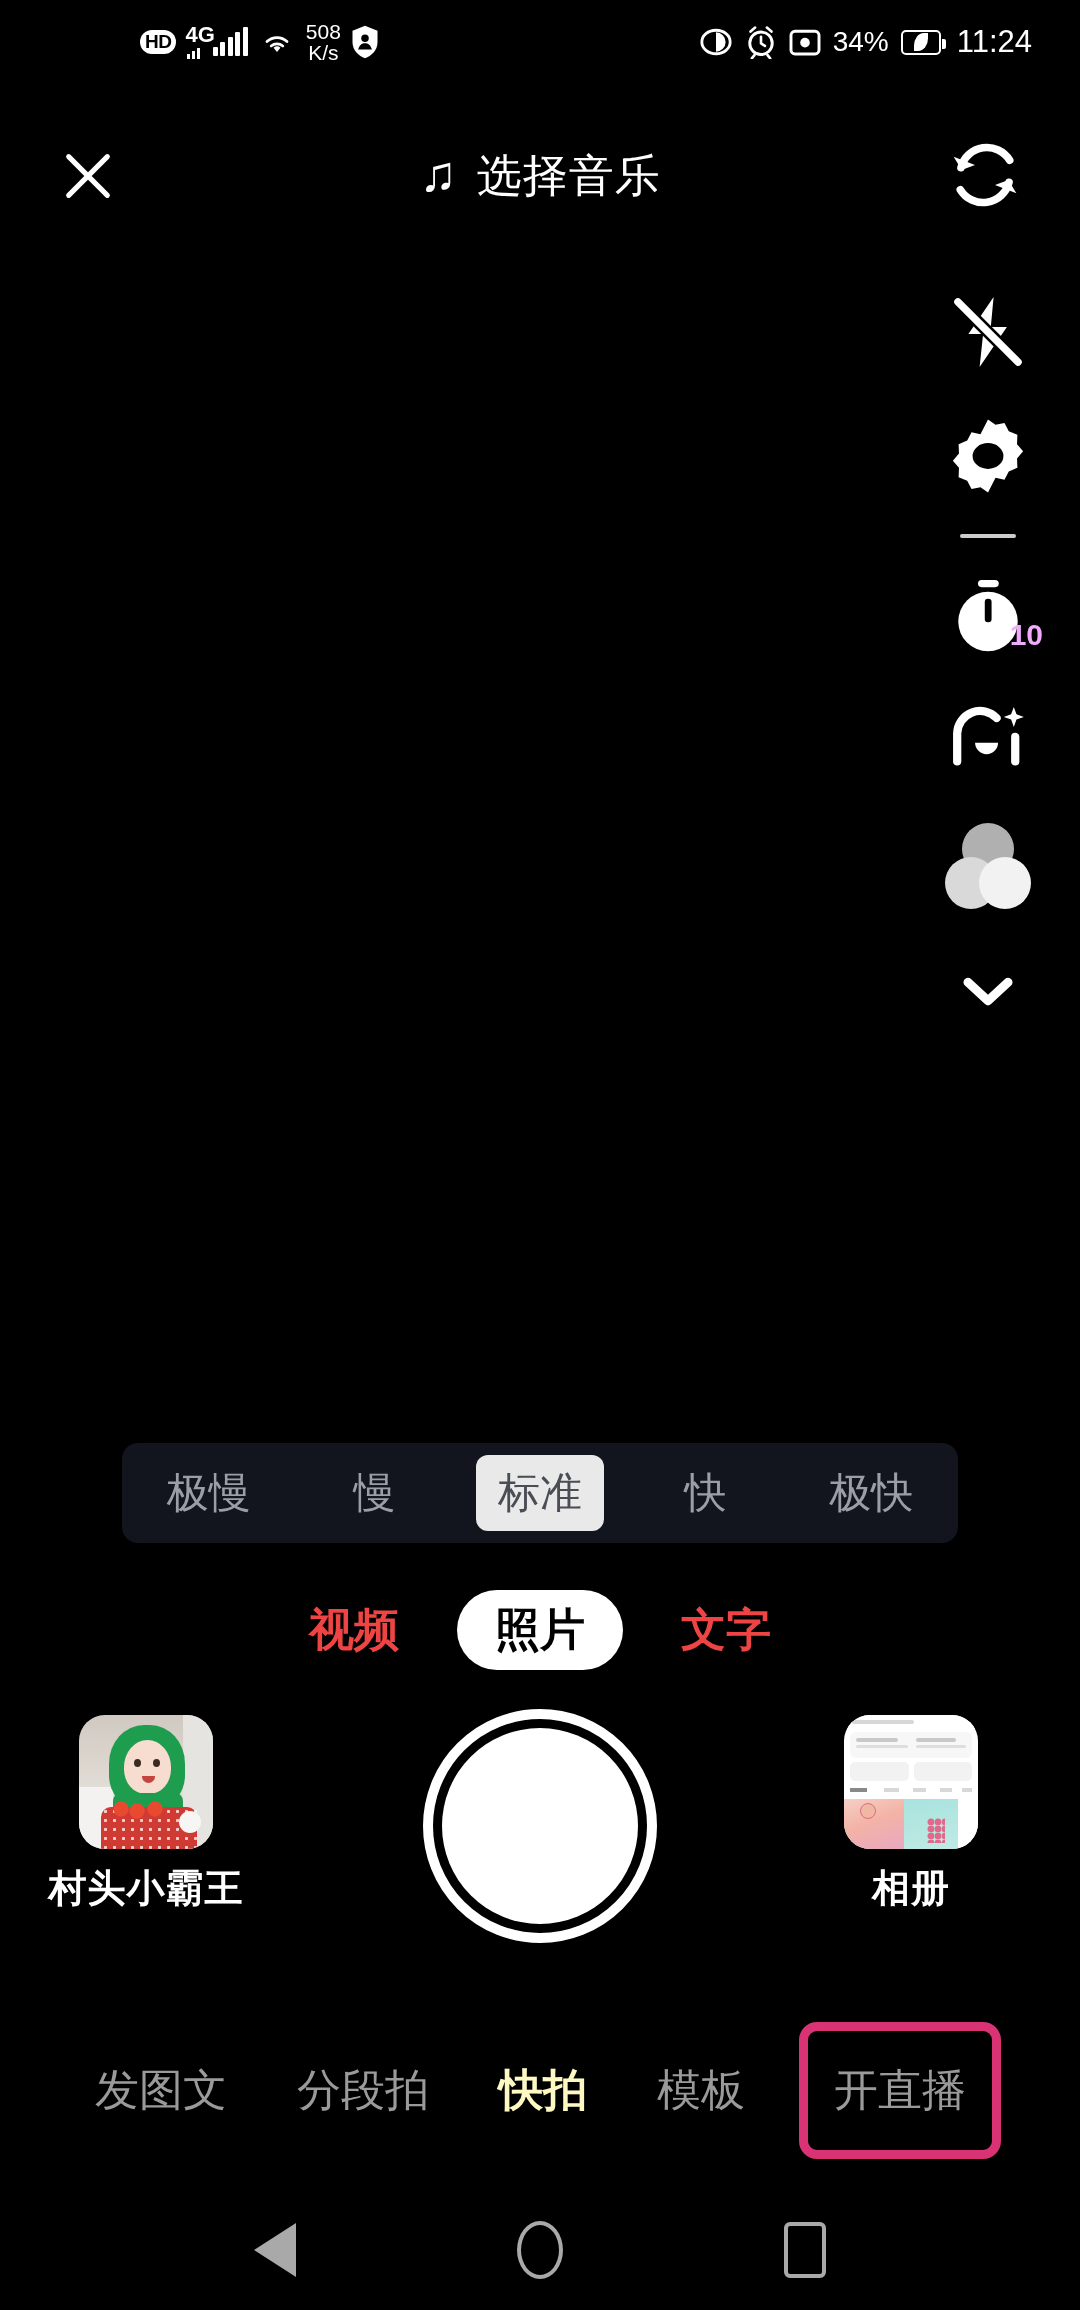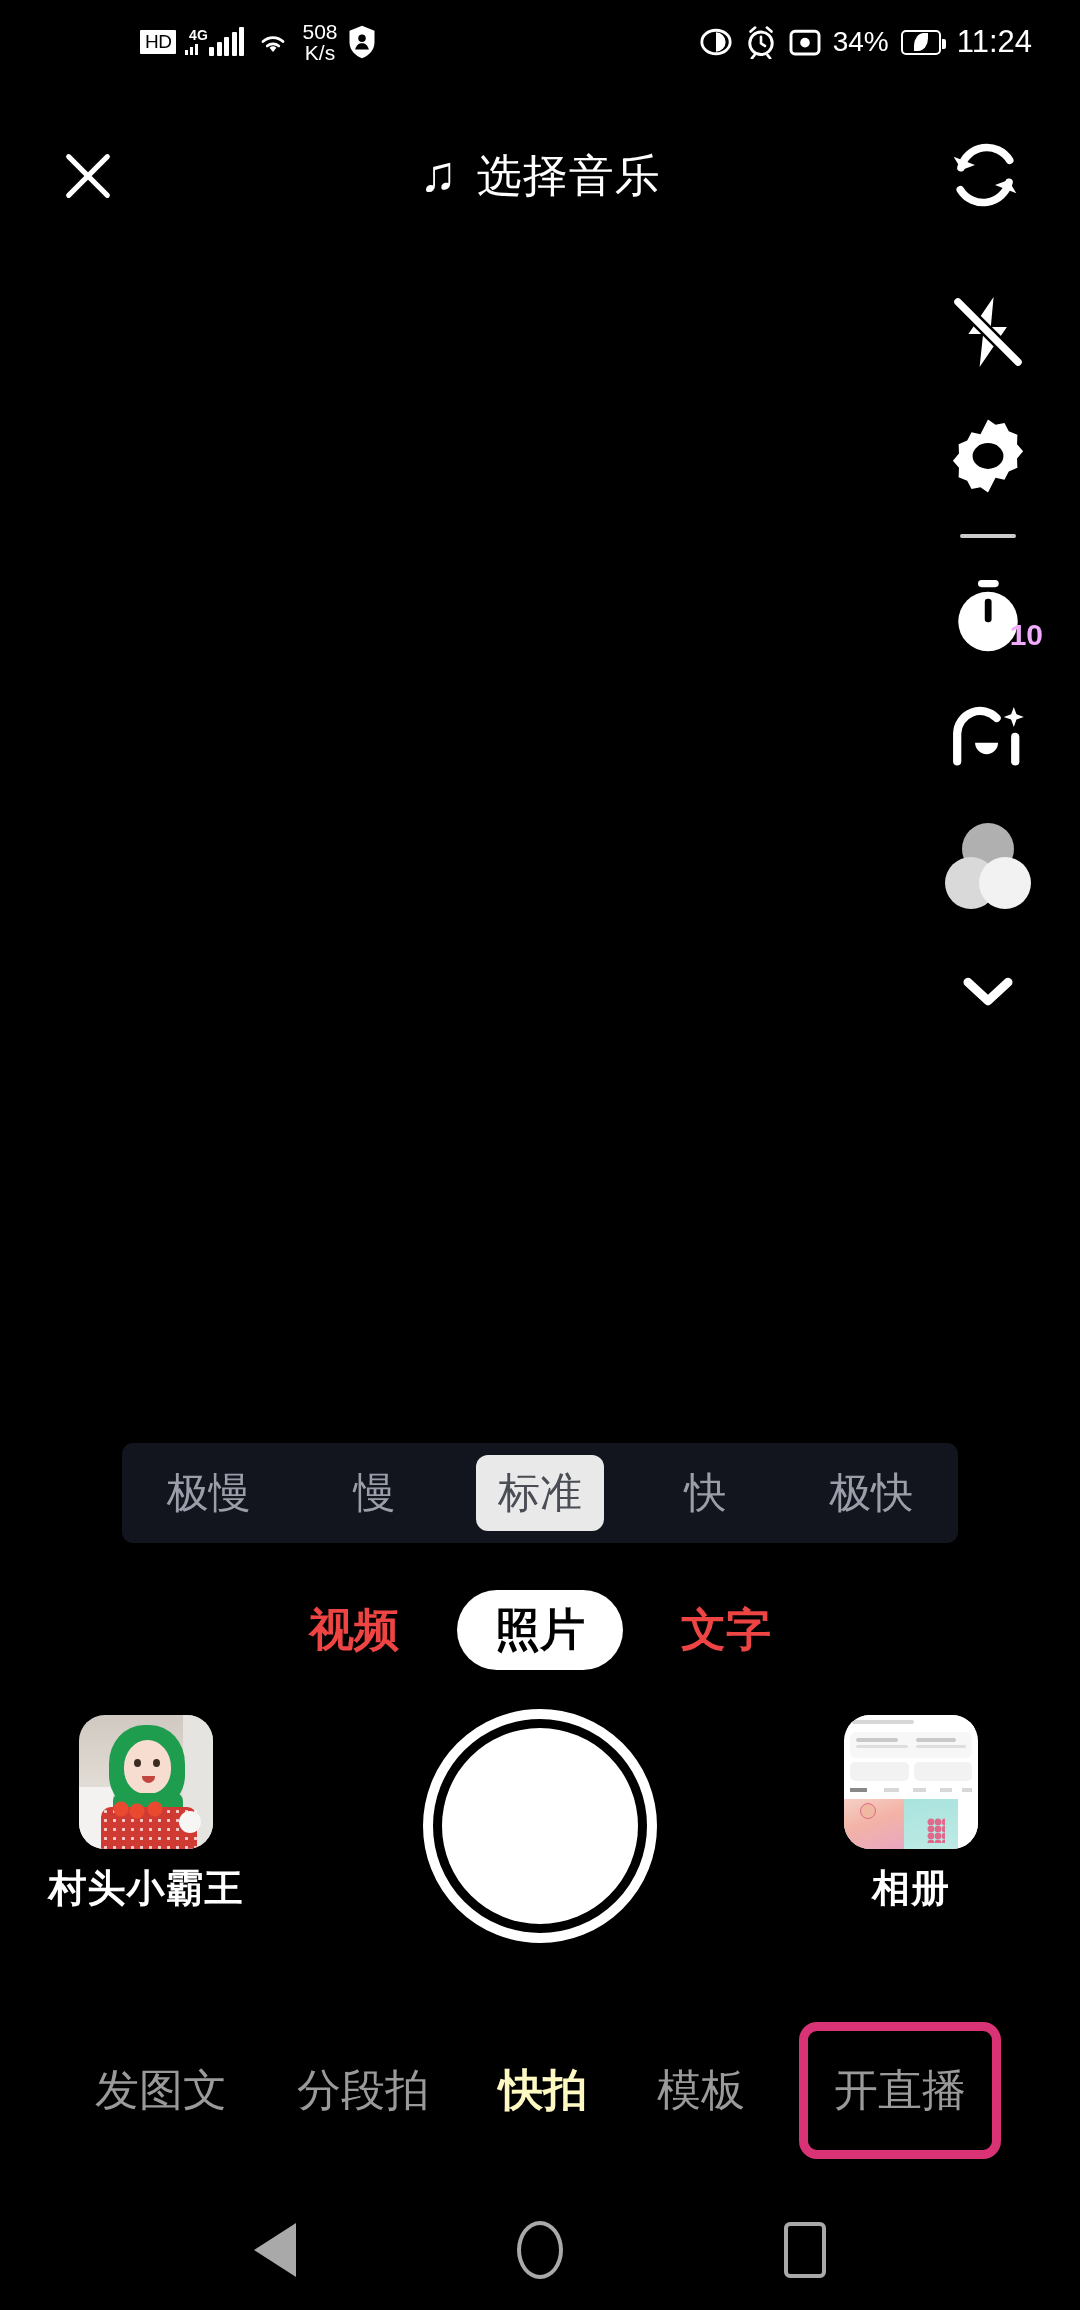--- a/index.html
+++ b/index.html
@@ -13,25 +13,25 @@
   
   .statusbar{
     position:absolute; top:0; left:0; width:1080px; height:84px;
     display:flex; align-items:center; justify-content:space-between;
     padding:0 30px;
   }
   .sb-left,.sb-right{ display:flex; align-items:center; }
   .sb-left{ margin-left:110px; gap:9px; }
   .sb-right{ margin-right:18px; gap:12px; }
   .hd-badge{
-    background:#fff; color:#000; font-size:19px; font-weight:400;
-    border-radius:1px; padding:2px 5px; letter-spacing:-.5px; line-height:1.05;
+    background:#fff; color:#000; font-size:19px; font-weight:700;
+    border-radius:12px; padding:2px 5px; letter-spacing:-.5px; line-height:1.05;
   }
   .net-stack{ display:flex; flex-direction:column; align-items:center; line-height:.95; }
-  .net-4g{ font-size:14px; font-weight:600; }
+  .net-4g{ font-size:22px; font-weight:600; }
   .bars{ display:flex; align-items:flex-end; gap:2.5px; height:28px; margin-left:-11px;}
   .bars i{ display:block; width:5px; background:#fff; border-radius:1px;}
   .bars i:nth-child(1){height:9px}
   .bars i:nth-child(2){height:14px}
   .bars i:nth-child(3){height:19px}
   .bars i:nth-child(4){height:24px}
   .bars i:nth-child(5){height:29px}
   .speed{ display:flex; flex-direction:column; align-items:center; line-height:1.02; font-size:21px; font-weight:500;}
   .pct{ font-size:28px; font-weight:500; letter-spacing:0; }
   .clock{ font-size:31px; font-weight:500; margin-left:4px; }
@@ -76,21 +76,21 @@
   }
   .filter-icon{ position:relative; width:86px; height:86px; }
   .filter-icon span{ position:absolute; width:52px;height:52px;border-radius:50%; }
   .fc1{ left:17px; top:0;  background:#b0b0b0; }
   .fc2{ left:0;  top:34px; background:#d9d9d9; }
   .fc3{ left:34px;top:34px; background:#f2f2f2; }
 
   
   .speedbar{
     position:absolute; left:122px; top:1443px; width:836px; height:100px;
-    background:#12141e; border-radius:11px;
+    background:#12141e; border-radius:16px;
     display:flex; align-items:center; justify-content:space-around;
   }
   .speed-opt{
     font-size:42px; color:#9b9ea8; padding:10px 22px; border-radius:12px;
     display:flex;align-items:center;justify-content:center; min-width:112px;
   }
   .speed-opt.active{ background:#e9e9ea; color:#4b4d55; font-weight:400;}
 
   
   .modes{

